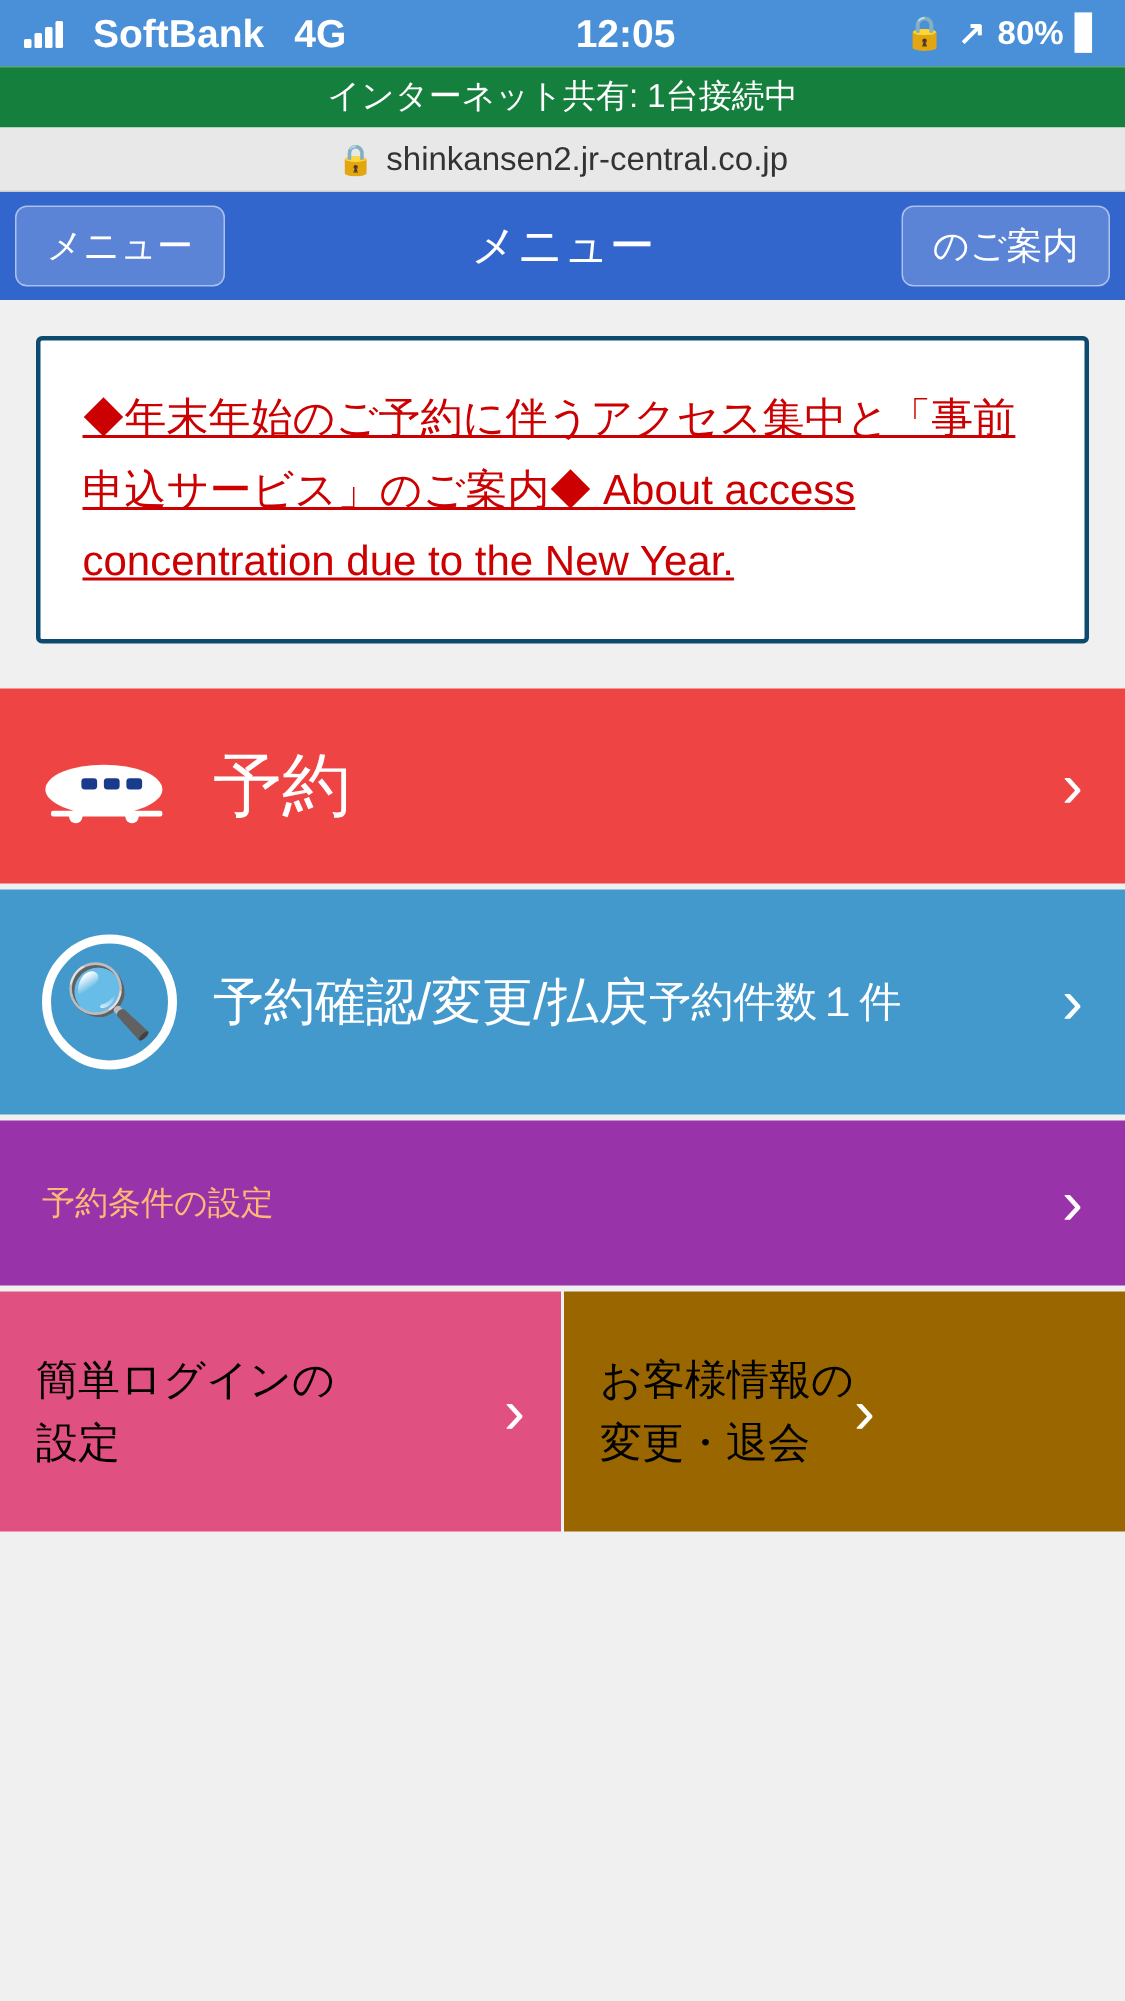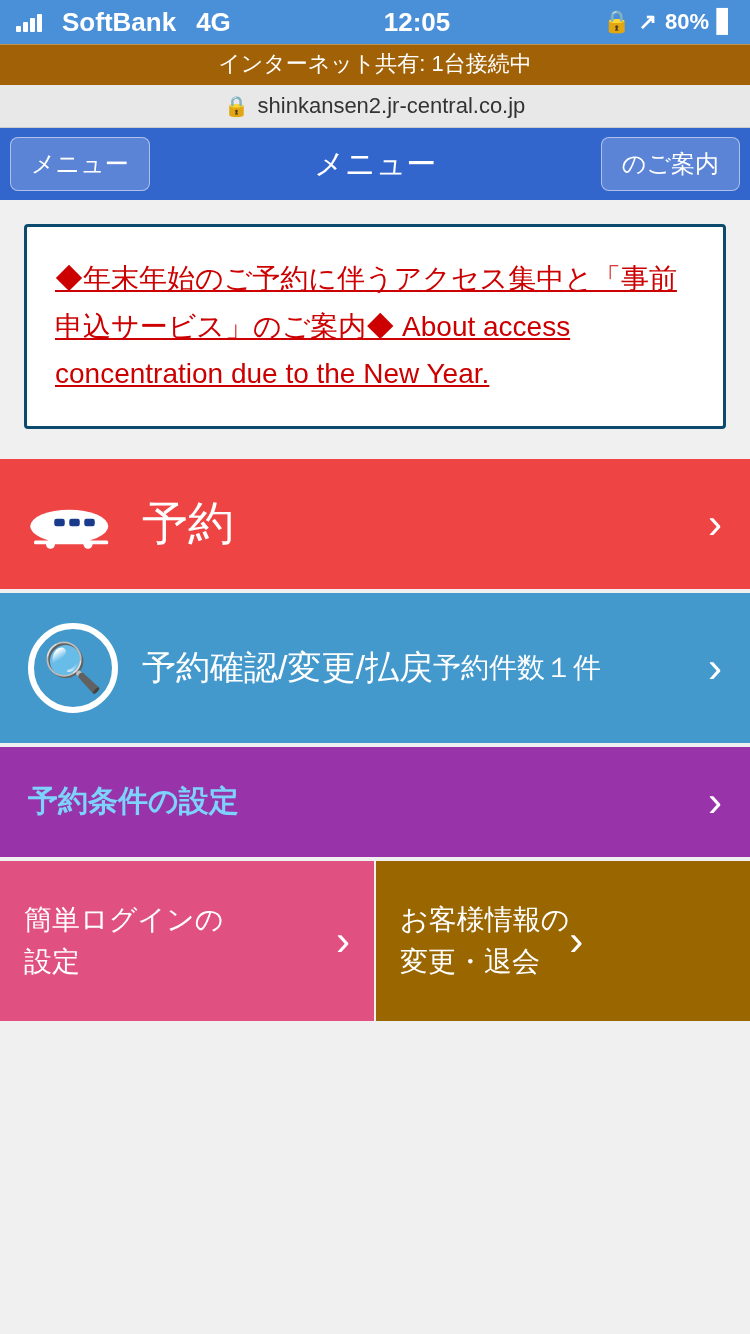--- a/index.html
+++ b/index.html
@@ -52,21 +52,21 @@
 
     .status-right {
       display: flex;
       align-items: center;
       gap: 8px;
       font-size: 22px;
     }
 
     
     .internet-bar {
-      background: #a16207;
+      background: #15803d;
       color: white;
       text-align: center;
       font-size: 22px;
       padding: 4px 0 6px;
       border-top: 1px solid rgba(255,255,255,0.3);
     }
 
     
     .url-bar {
       background: #e8e8e8;
@@ -244,23 +244,23 @@
       display: flex;
       align-items: center;
       justify-content: space-between;
       padding: 0 28px;
       height: 110px;
       cursor: pointer;
       margin-bottom: 4px;
     }
 
     .btn-settings .btn-label {
-      color: #7dd3fc;
-      font-size: 30px;
-      font-weight: 700;
+      color: #fdba74;
+      font-size: 22px;
+      font-weight: 400;
     }
 
     
     .bottom-row {
       display: flex;
       height: 160px;
     }
 
     .btn-easy-login {
       background: #e05080;
@@ -278,21 +278,21 @@
       flex: 1;
       display: flex;
       align-items: center;
       justify-content: flex-start;
       padding: 0 24px;
       cursor: pointer;
     }
 
     .btn-easy-login .btn-label,
     .btn-customer-info .btn-label {
-      color: #ffffff;
+      color: #000000;
       font-size: 28px;
       font-weight: 500;
       line-height: 1.5;
     }
   </style>
 </head>
 <body>
 
 <div class="status-bar">
   <div class="status-left">

